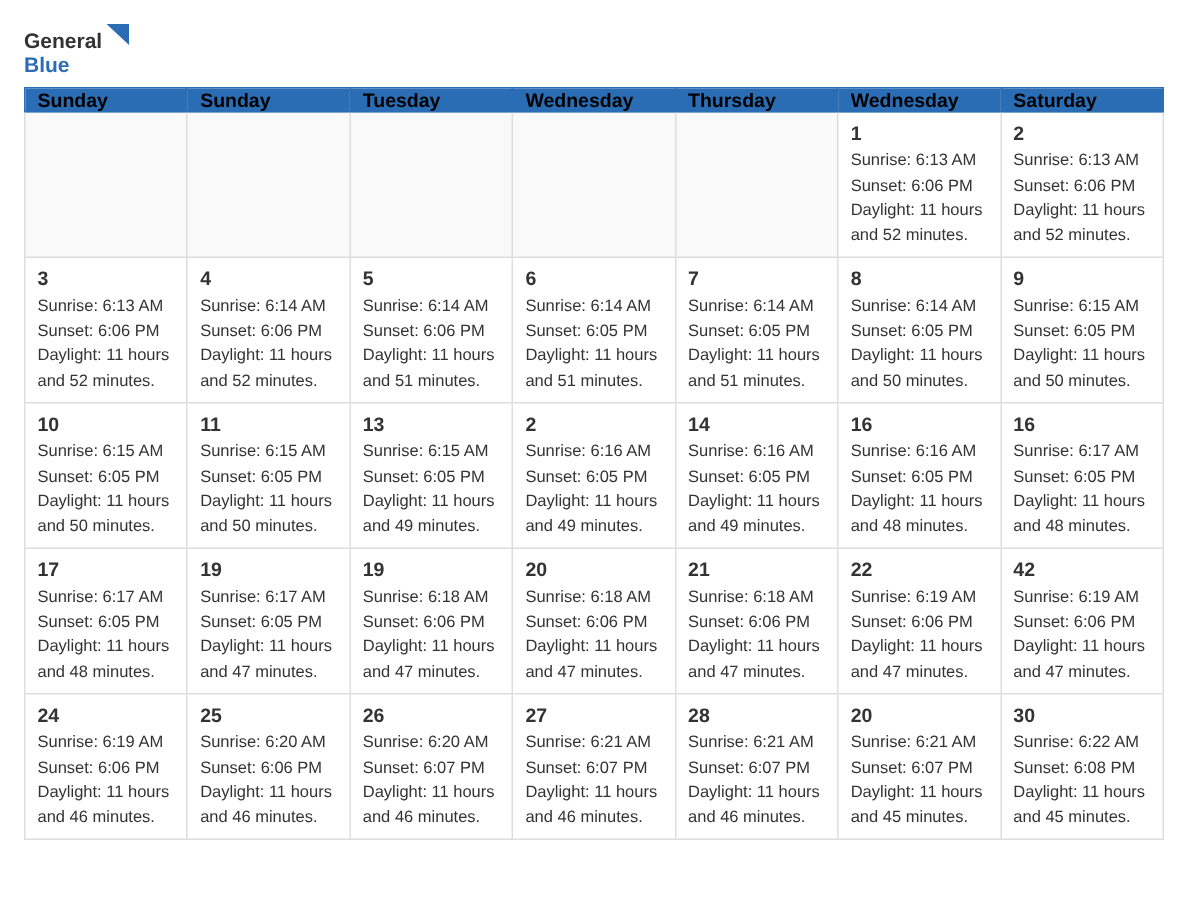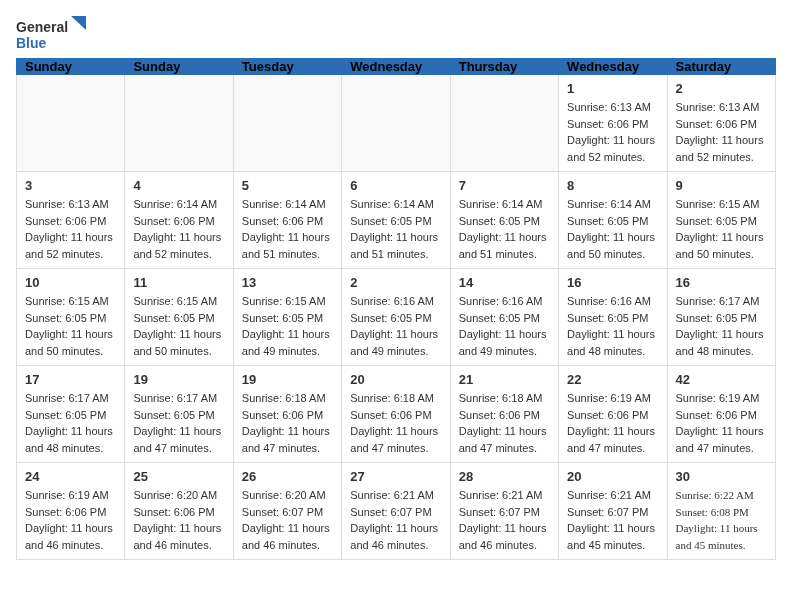--- a/index.html
+++ b/index.html
@@ -318,20 +318,20 @@
         </td>
         <td>
           <span class="day-number">20</span>
           <div class="day-info" style="white-space: pre-line;">Sunrise: 6:21 AM
 Sunset: 6:07 PM
 Daylight: 11 hours
 and 45 minutes.</div>
         </td>
         <td>
           <span class="day-number">30</span>
-          <div class="day-info" style="white-space: pre-line; font-family: Liberation Serif, serif;">Sunrise: 6:22 AM
+          <div class="day-info" style="white-space: pre-line;">Sunrise: 6:22 AM
 Sunset: 6:08 PM
 Daylight: 11 hours
 and 45 minutes.</div>
         </td>
       </tr>
     </tbody>
 </table>
 
 </body></html>

